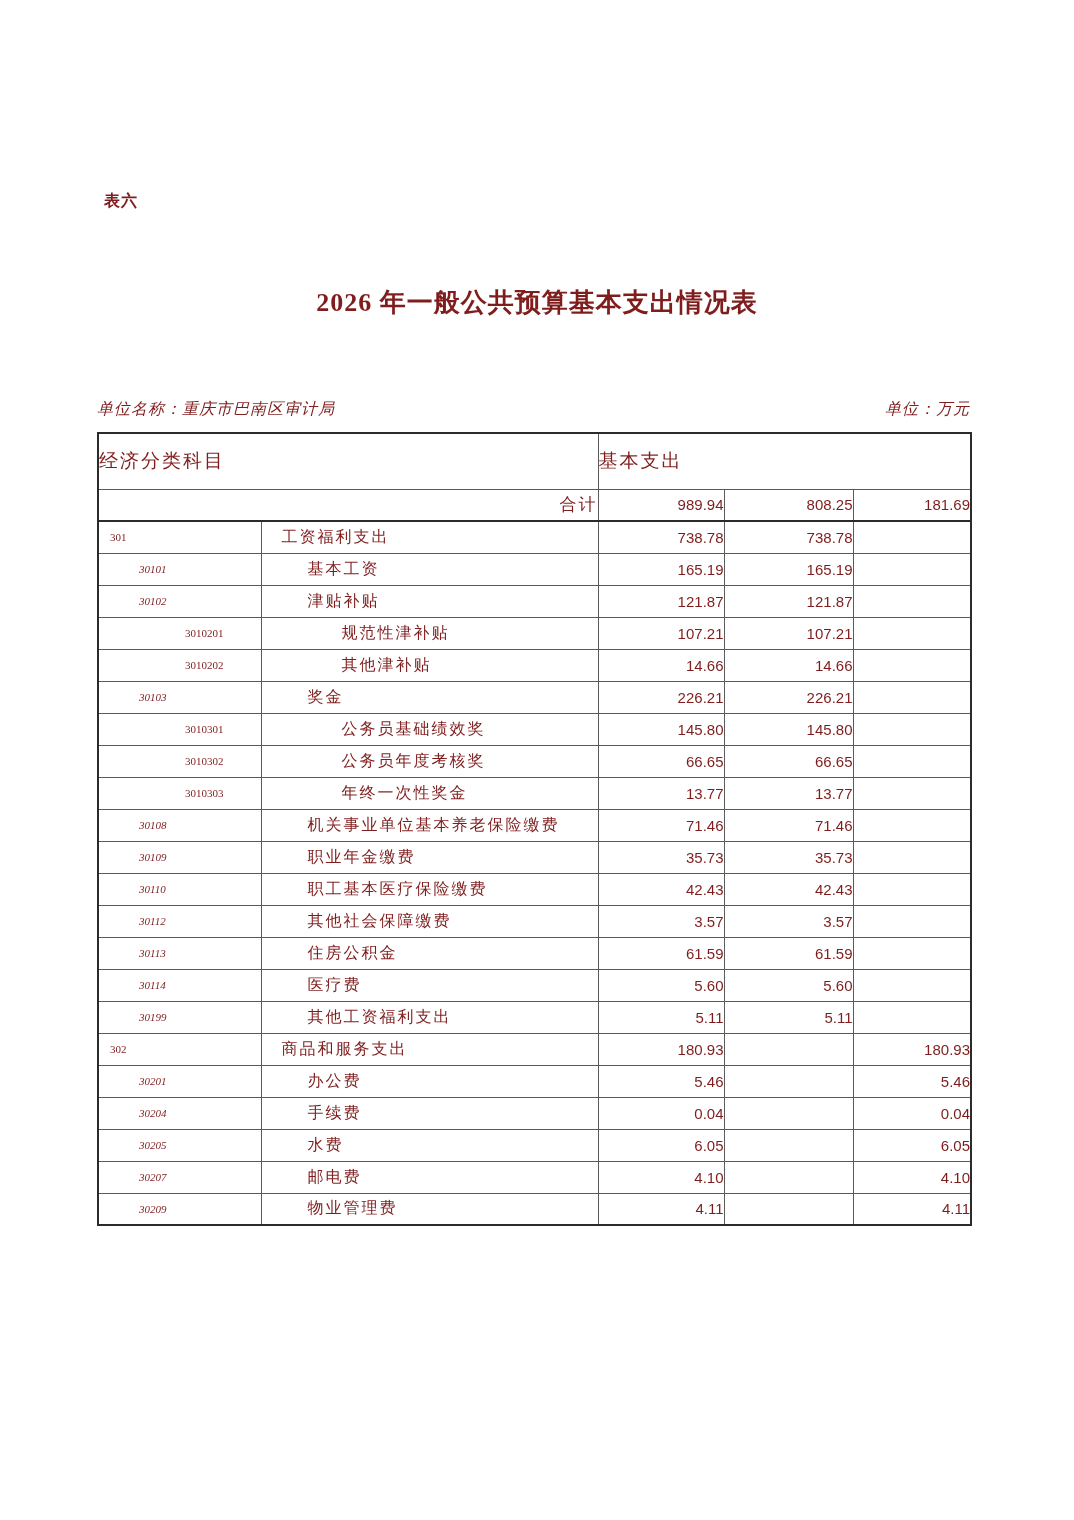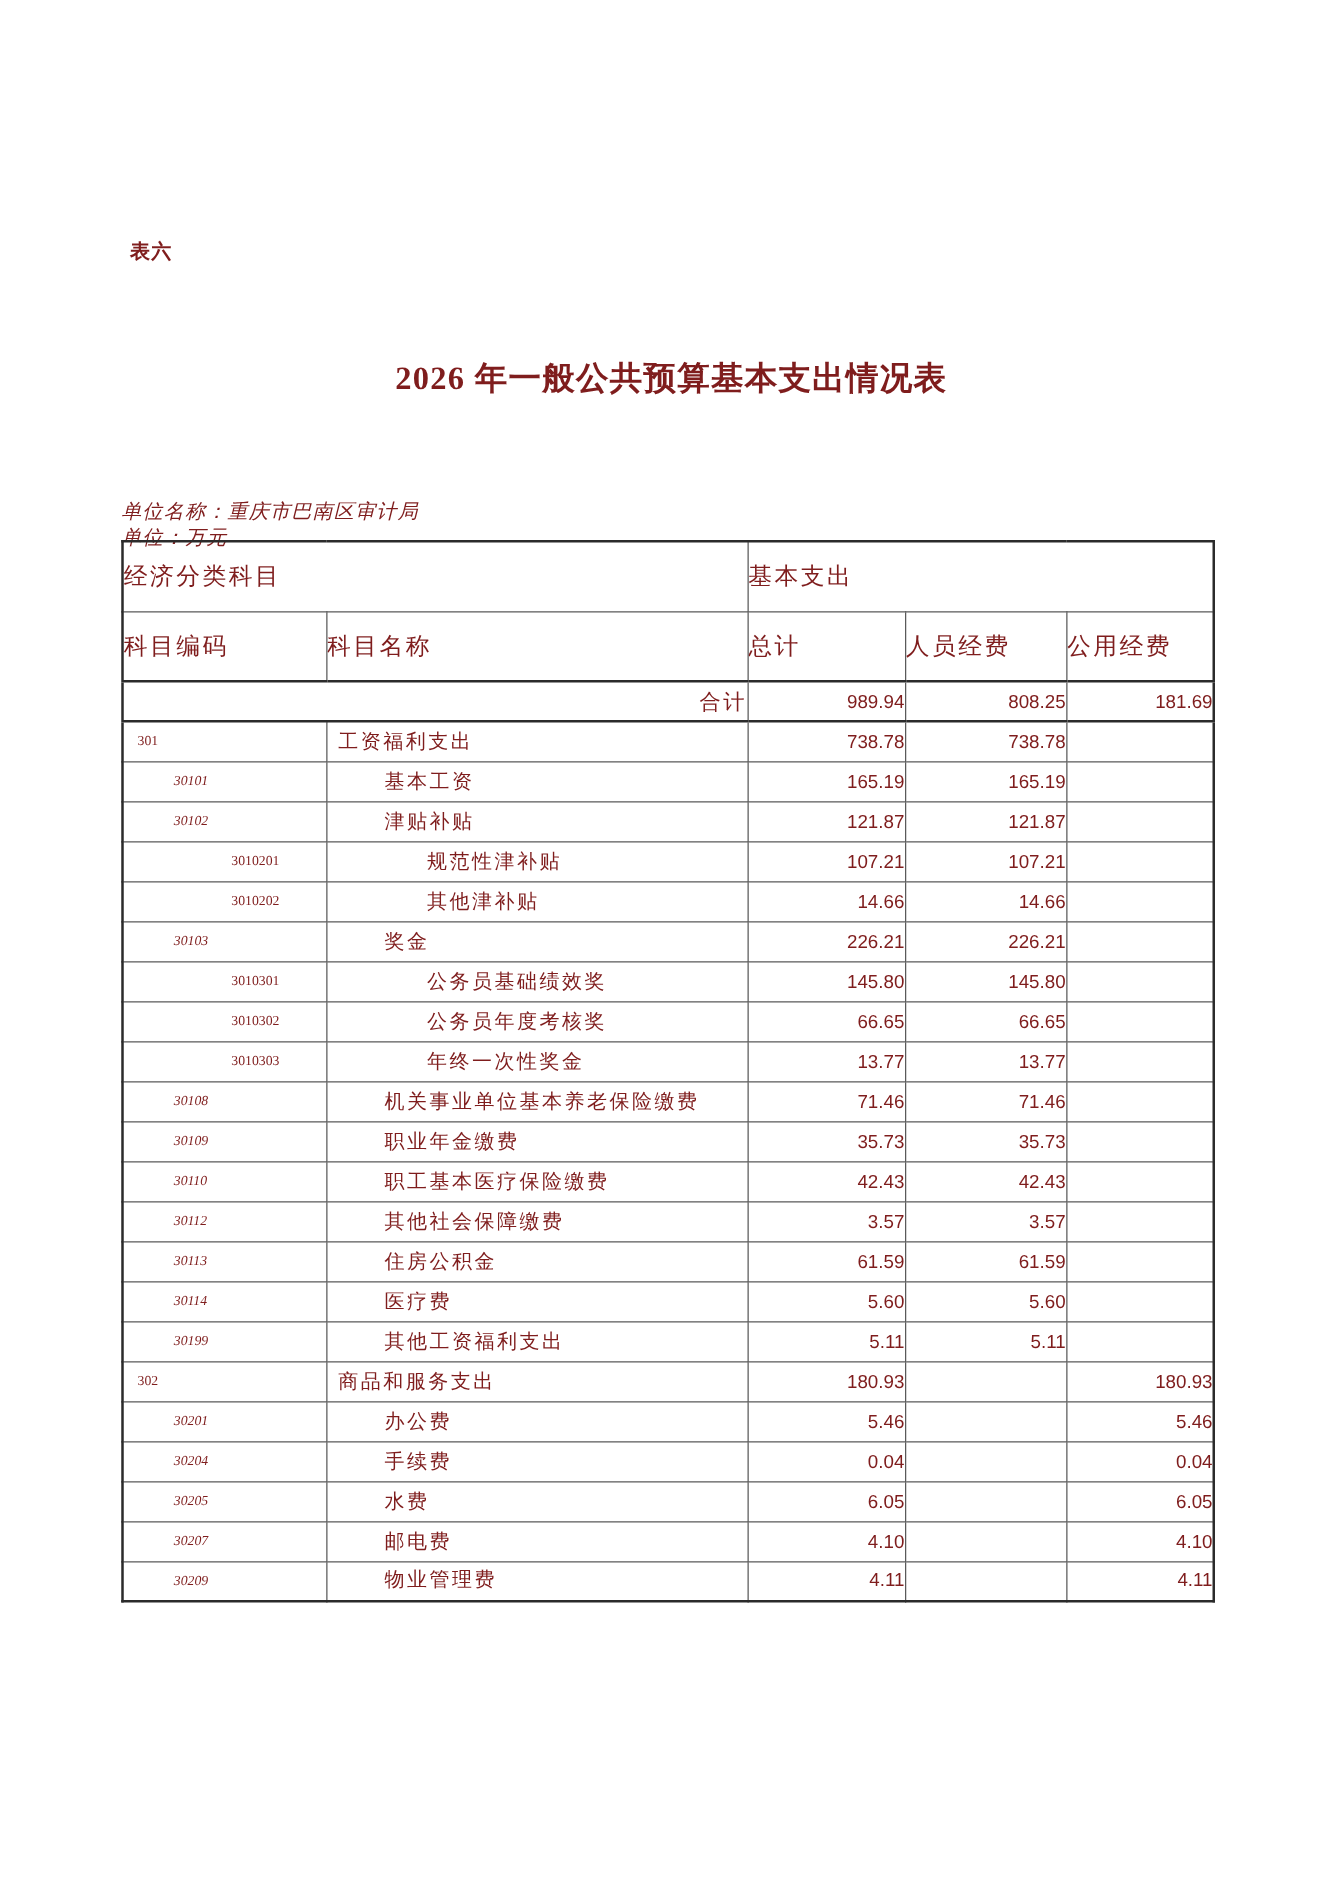--- a/index.html
+++ b/index.html
@@ -37,21 +37,20 @@
     left: 97px;
     width: 873px;
     top: 399px;
     display: flex;
     justify-content: space-between;
     align-items: baseline;
     font-family: "Liberation Serif", "DejaVu Serif", serif;
     font-style: italic;
     font-size: 16px;
     letter-spacing: 1px;
-    flex-direction: column;
   }
   table.budget-table {
     position: absolute;
     left: 97px;
     top: 432px;
     width: 873px;
     border-collapse: collapse;
     table-layout: fixed;
   }
   table.budget-table th,
@@ -82,21 +81,21 @@
   td.cell-name {
     font-family: "Liberation Serif", "DejaVu Serif", serif;
     font-size: 16px;
     text-align: left;
     vertical-align: middle;
     letter-spacing: 2px;
   }
   td.cell-code.lvl1 { padding-left: 11px; }
   td.cell-code.lvl2 { padding-left: 40px; font-style: italic; }
   td.cell-code.lvl3 { padding-left: 86px; }
-  td.cell-name.lvl1 { padding-left: 9px; margin-top: 21px; }
+  td.cell-name.lvl1 { padding-left: 20px; margin-top: 21px; }
   td.cell-name.lvl2 { padding-left: 46px; }
   td.cell-name.lvl3 { padding-left: 80px; }
   td.merged-total {
     text-align: right;
     font-size: 17px;
     border-bottom: 2px solid #2b2b2b;
   }
   tr.grand-total-row td { border-bottom: 2px solid #2b2b2b; }
   td.cell-num {
     font-family: "Liberation Sans", "DejaVu Sans", sans-serif;
@@ -126,27 +125,20 @@
       <col style="width:337px">
       <col style="width:126px">
       <col style="width:129px">
       <col style="width:118px">
     </colgroup>
     <thead>
       <tr class="header-group-row">
         <th colspan="2">经济分类科目</th>
         <th colspan="3">基本支出</th>
       </tr>
-      <tr class="header-columns-row">
-        <th>科目编码</th>
-        <th>科目名称</th>
-        <th>总计</th>
-        <th>人员经费</th>
-        <th>公用经费</th>
-      </tr>
     </thead>
     <tbody>
         <tr class="grand-total-row">
           <td colspan="2" class="cell-name merged-total">合计</td>
           <td class="cell-num">989.94</td>
           <td class="cell-num">808.25</td>
           <td class="cell-num">181.69</td>
         </tr>
         <tr>
           <td class="cell-code lvl1">301</td>

